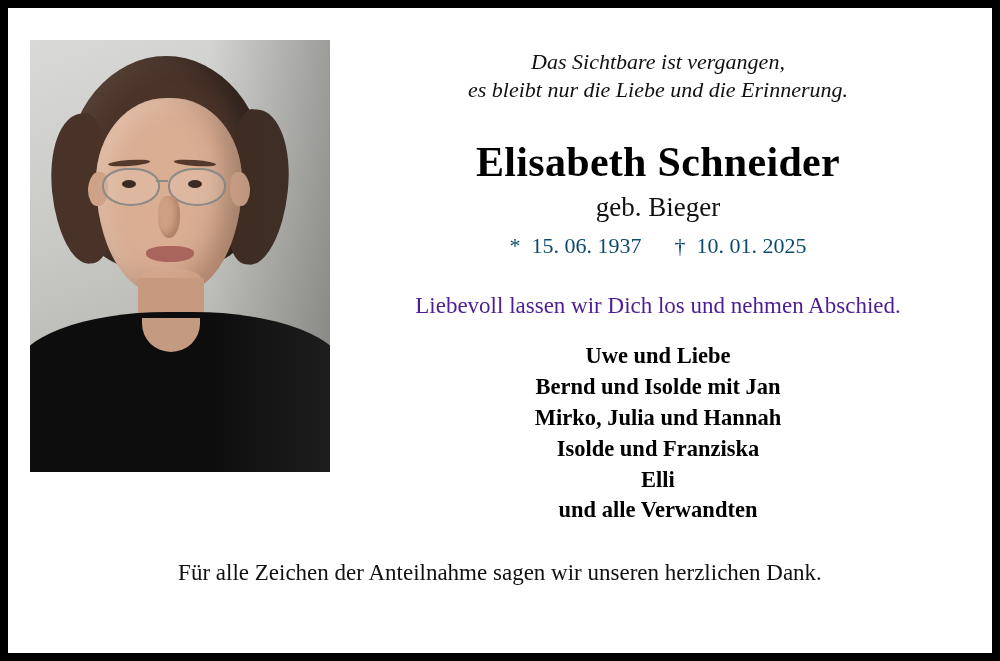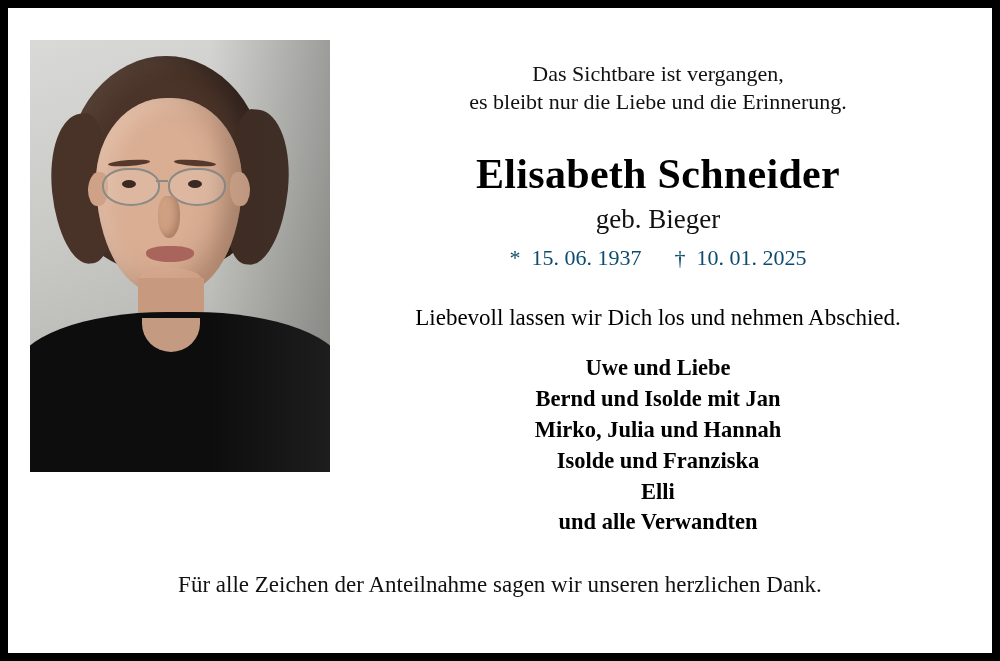--- a/index.html
+++ b/index.html
@@ -212,24 +212,25 @@
   }
 
   .text-col {
     flex: 1 1 auto;
     padding-left: 26px;
     padding-right: 10px;
     text-align: center;
     box-sizing: border-box;
   }
   .motto {
+    font-style: italic;
     font-size: 22px;
     line-height: 1.28;
     color: #111;
-    margin-top: 32px;
+    margin-top: 20px;
   }
   .deceased-name {
     font-weight: bold;
     font-size: 42px;
     letter-spacing: 0.3px;
     margin-top: 34px;
     color: #000;
   }
   .born-name {
     font-size: 27px;
@@ -238,21 +239,21 @@
   }
   .dates {
     font-size: 22px;
     margin-top: 10px;
     color: #0c4a6e;
     white-space: pre;
   }
   .farewell {
     font-size: 23px;
     margin-top: 34px;
-    color: #000000;
+    color: #4c1d95;
   }
   .mourners {
     margin-top: 22px;
     font-weight: bold;
     font-size: 22.5px;
     line-height: 1.37;
     color: #000;
   }
   .bottom-area {
     padding: 16px 34px 0 34px;

